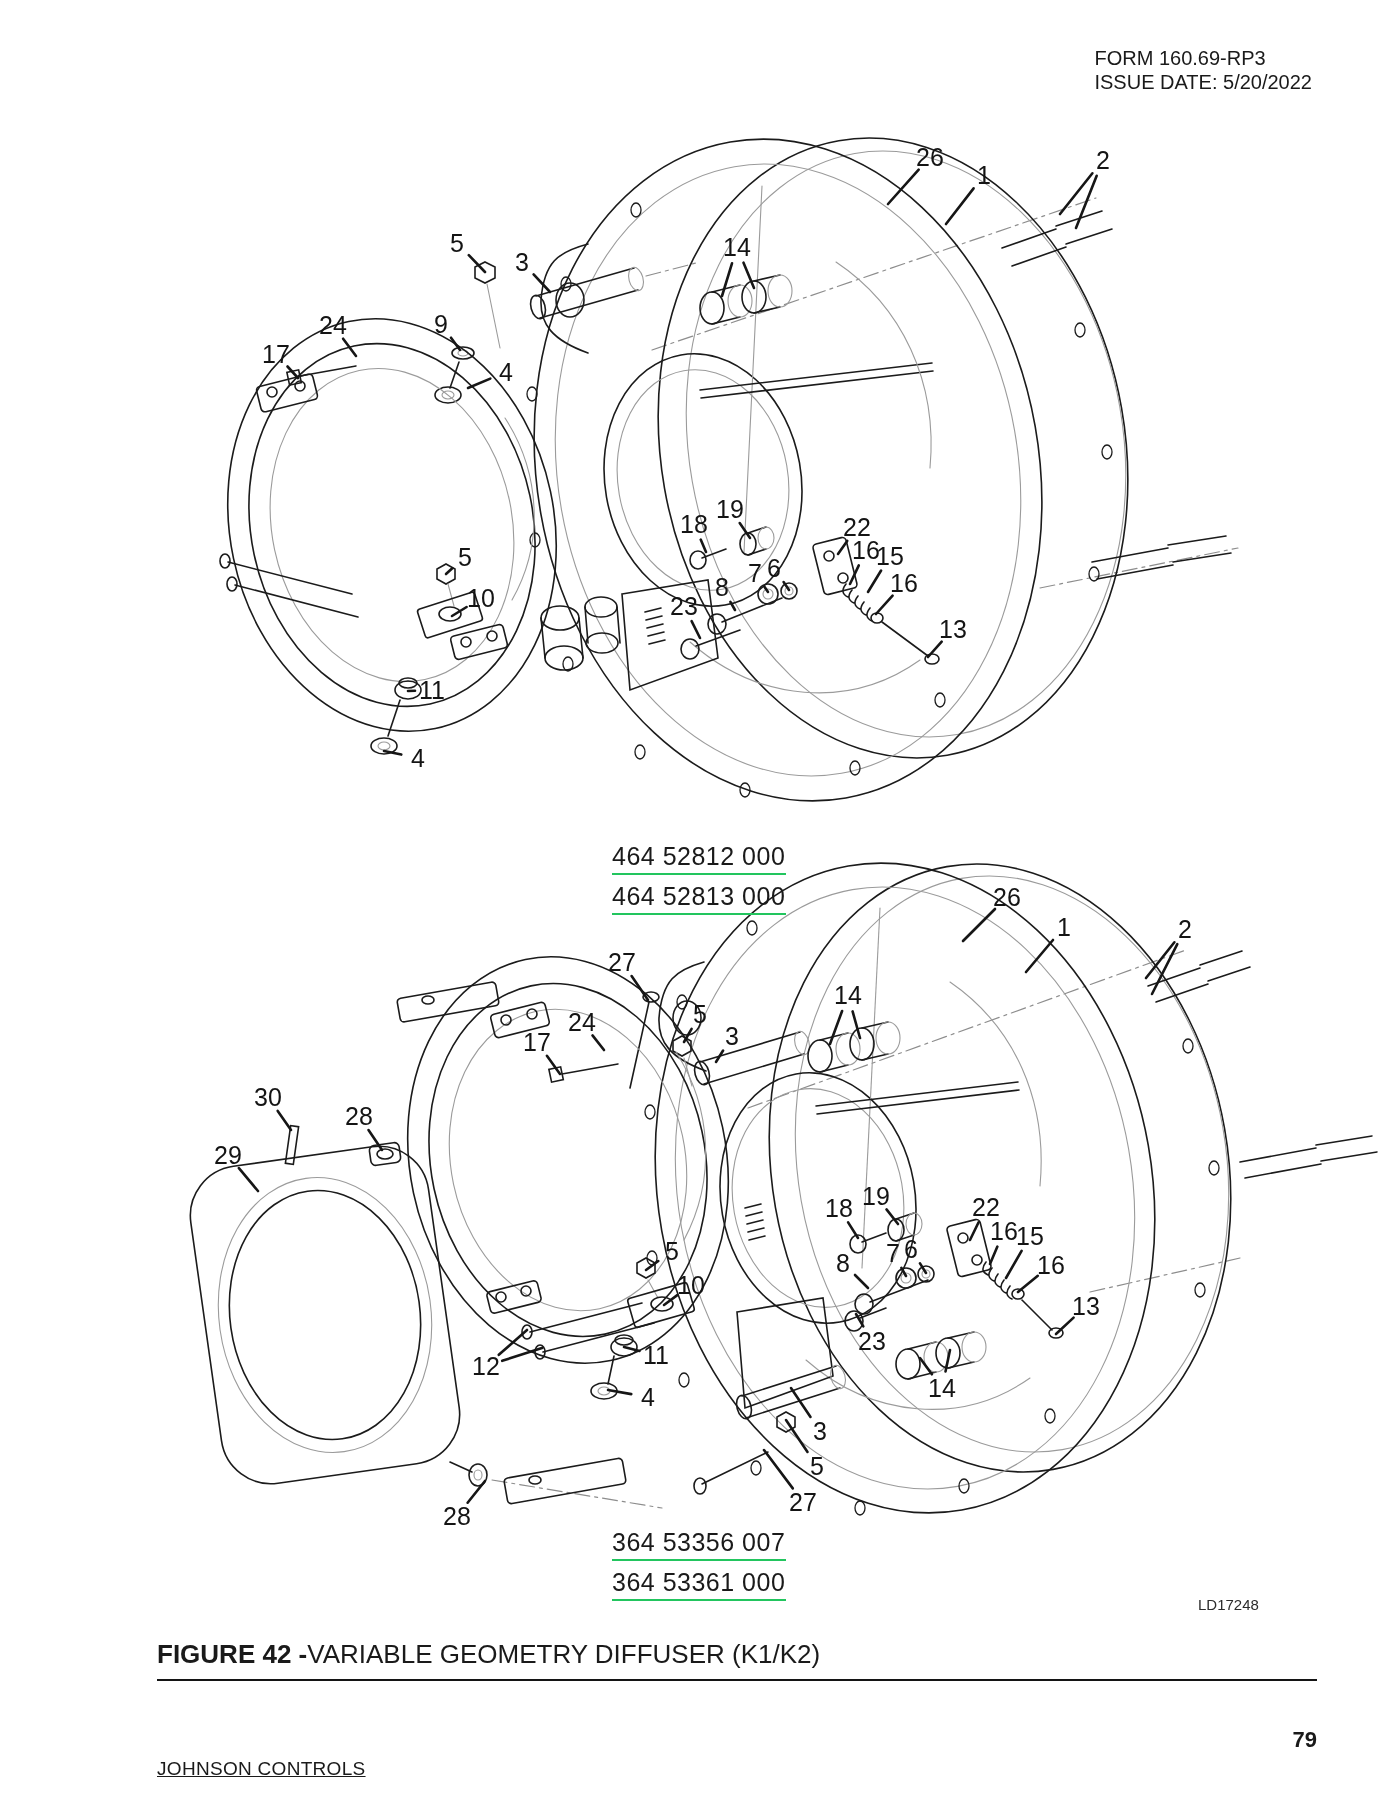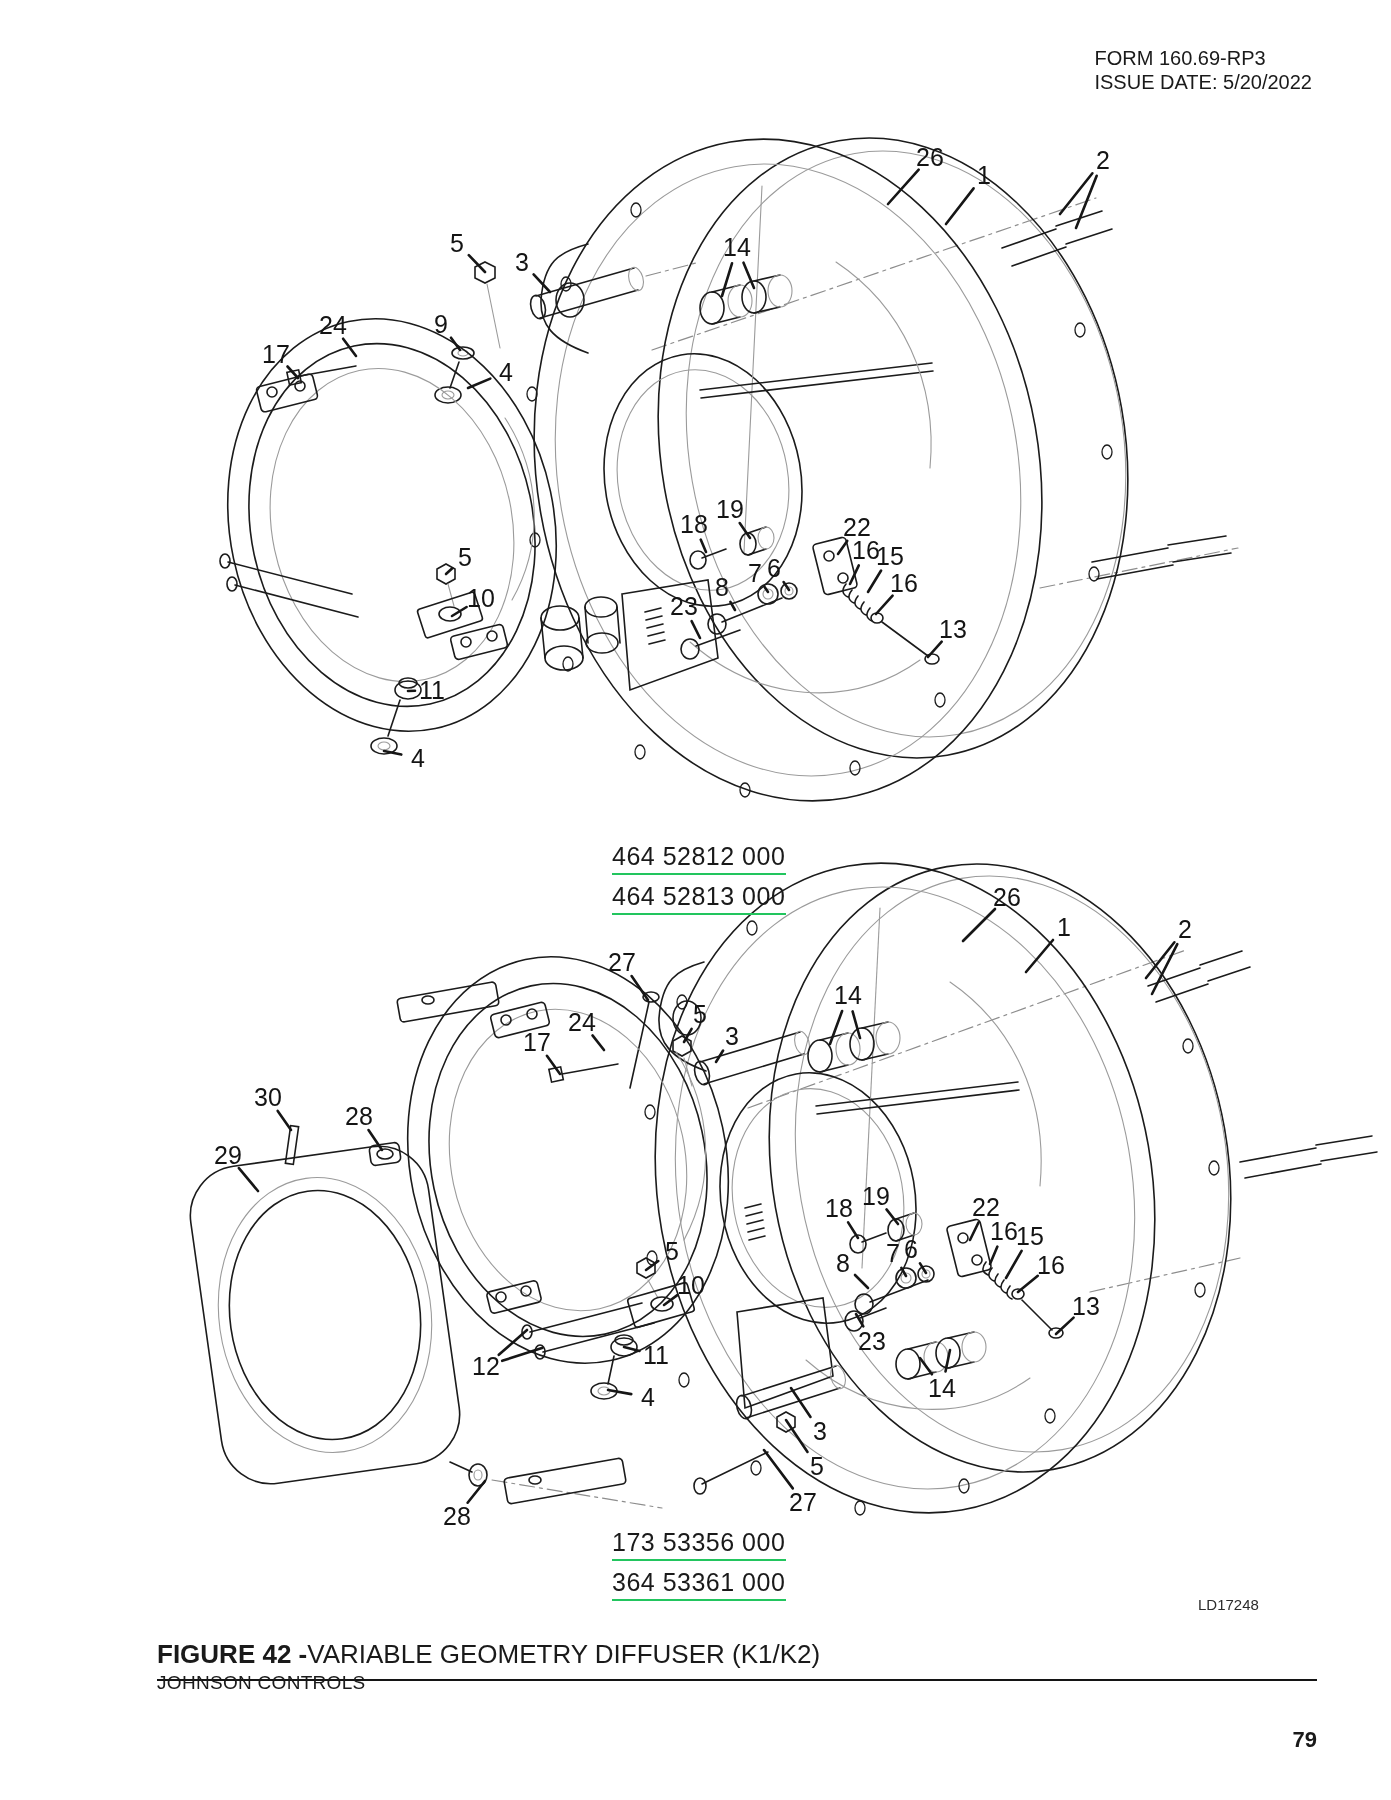--- a/index.html
+++ b/index.html
@@ -18,21 +18,21 @@
   .hdr{right:79px;top:46px;font-size:20px;line-height:24px;}
   .pn{font-size:25px;letter-spacing:.5px;}
   .pn span{display:table;border-bottom:2px solid #22c55e;padding:0 1px 2px 0;margin-bottom:7px;white-space:nowrap;}
   .pn-top{left:612px;top:842px;}
   .pn-bot{left:612px;top:1528px;}
   .ldref{left:1198px;top:1596px;font-size:15px;color:#2c2c2c;}
   .caption{left:157px;top:1639px;font-size:26px;}
   .caption .b{font-weight:bold;margin-top:24px;}
   .caption .r{margin-left:0;}
   .rule{position:absolute;left:157px;top:1679px;width:1160px;height:2px;background:#141414;z-index:5;}
-  .foot-co{left:157px;top:1672px;font-size:19px;letter-spacing:.3px;}
+  .foot-co{left:157px;top:1758px;font-size:19px;letter-spacing:.3px;text-decoration:underline;}
   .foot-pg{right:74px;top:1727px;font-size:22px;font-weight:bold;}
 </style>
 </head>
 <body>
 
 <svg id="artwork" width="1391" height="1800" viewBox="0 0 1391 1800" xmlns="http://www.w3.org/2000/svg">
 
   <g>
     <path class="dash" d="M652,350 L1096,198"></path>
     <path class="dash" d="M1040,588 L1238,548"></path>
@@ -460,21 +460,21 @@
   <div>FORM 160.69-RP3</div>
   <div>ISSUE DATE: 5/20/2022</div>
 </div>
 
 <div class="txt pn pn-top">
   <span>464 52812 000</span>
   <span>464 52813 000</span>
 </div>
 
 <div class="txt pn pn-bot">
-  <span>173 53356 000</span>
+  <span>364 53356 007</span>
   <span>364 53361 000</span>
 </div>
 
 <div class="txt ldref">LD17248</div>
 
 <div class="txt caption">
   <span class="b">FIGURE 42 -</span><span class="r">VARIABLE GEOMETRY DIFFUSER (K1/K2)</span>
 </div>
 <div class="rule"></div>
 

